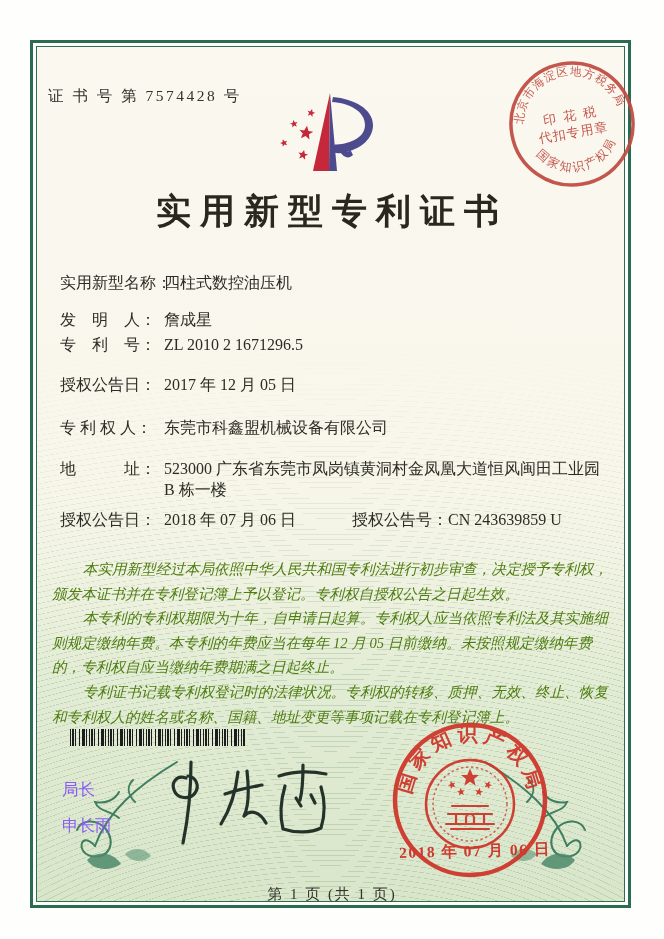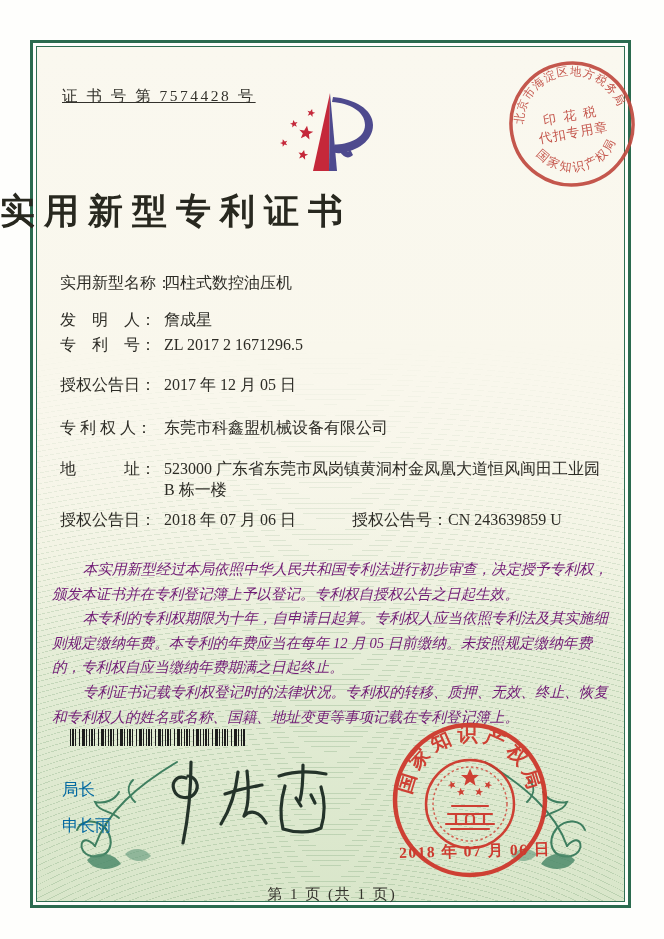--- a/index.html
+++ b/index.html
@@ -14,46 +14,46 @@
   .guilloche{position:absolute;left:4px;right:4px;bottom:4px;height:560px;
     background:repeating-radial-gradient(140% 95% at 50% 140%,rgba(84,138,88,.22) 0 1px,rgba(0,0,0,0) 1px 8px);}
   .guilloche::after{content:"";position:absolute;inset:0;
     background:linear-gradient(180deg,#f9f7ec 0%,rgba(249,247,236,0) 55%);}
 
   .flourish{position:absolute;width:118px;height:118px;}
   .flourish.bl{left:32px;bottom:29px;}
   .flourish.br{right:31px;bottom:29px;transform:scaleX(-1);}
 
   
-  .cert-no{position:absolute;left:62px;top:86px;font-size:15.5px;letter-spacing:2.5px;color:#33322c;text-decoration:underline;}
+  .cert-no{position:absolute;left:48px;top:86px;font-size:15.5px;letter-spacing:2.5px;color:#33322c;}
   .logo{position:absolute;left:280px;top:88px;}
-  .title{position:absolute;left:0;top:188px;width:664px;text-align:left;
+  .title{position:absolute;left:0;top:188px;width:664px;text-align:center;
     font-size:35px;font-weight:700;letter-spacing:9px;color:#28281f;}
 
   
   .fields{position:absolute;left:60px;top:272px;width:560px;font-size:16px;color:#2d2c26;}
   .frow{line-height:21px;}
   .flabel{display:inline-block;width:104px;white-space:pre;vertical-align:top;}
   .fvalue{display:inline-block;max-width:440px;vertical-align:top;}
   .mb1{margin-bottom:16px}.mb2{margin-bottom:4px}.mb3{margin-bottom:19px}
   .mb4{margin-bottom:22px}.mb5{margin-bottom:20px}.mb6{margin-bottom:9px}
   .grant-pair2{margin-left:56px;}
 
   
   .paras{position:absolute;left:52px;top:557px;width:560px;
-    font-size:14.6px;line-height:24.6px;font-style:italic;color:#701a75;}
+    font-size:14.6px;line-height:24.6px;font-style:italic;color:#4d7c0f;}
   .paras p{margin:0;text-indent:2.1em;}
 
   
   .barcode{position:absolute;left:70px;top:729px;width:176px;height:17px;
     background:repeating-linear-gradient(90deg,
       #1d1d1d 0 1px,transparent 1px 2px,#1d1d1d 2px 4px,transparent 4px 5px,
       #1d1d1d 5px 6px,transparent 6px 9px,#1d1d1d 9px 10px,transparent 10px 12px,
       #1d1d1d 12px 15px,transparent 15px 16px,#1d1d1d 16px 17px,transparent 17px 19px);}
-  .official{position:absolute;left:62px;top:779px;font-size:16.5px;color:#0369a1;}
+  .official{position:absolute;left:62px;top:779px;font-size:16.5px;color:#8b5cf6;}
   .official .role{display:block;margin-bottom:14px;}
   .signature{position:absolute;left:148px;top:756px;}
 
   .tax-stamp{position:absolute;left:505px;top:57px;transform:rotate(-10deg);opacity:.92;}
   .office-stamp{position:absolute;left:388px;top:718px;opacity:.95;}
   .stamp-date{position:absolute;left:399px;top:841px;width:160px;font-size:15.5px;
     color:#cd392e;letter-spacing:1.5px;font-weight:600;transform:rotate(-1.5deg);}
 
   .footer{position:absolute;left:0;top:885px;width:664px;text-align:center;
     font-size:15px;letter-spacing:2px;color:#33322c;}
@@ -133,21 +133,21 @@
   <div class="title">实用新型专利证书</div>
 
   <div class="fields">
     <div class="frow mb1">
       <span class="flabel">实用新型名称：</span><span class="fvalue">四柱式数控油压机</span>
     </div>
     <div class="frow mb2">
       <span class="flabel">发　明　人：</span><span class="fvalue">詹成星</span>
     </div>
     <div class="frow mb3">
-      <span class="flabel">专　利　号：</span><span class="fvalue">ZL 2017 2 1671296.5</span>
+      <span class="flabel">专　利　号：</span><span class="fvalue">ZL 2010 2 1671296.5</span>
     </div>
     <div class="frow mb4">
       <span class="flabel">授权公告日：</span><span class="fvalue">2017 年 12 月 05 日</span>
     </div>
     <div class="frow mb5">
       <span class="flabel">专 利 权 人：</span><span class="fvalue">东莞市科鑫盟机械设备有限公司</span>
     </div>
     <div class="frow mb6">
       <span class="flabel">地　　　址：</span><span class="fvalue">523000 广东省东莞市凤岗镇黄洞村金凤凰大道恒风闽田工业园 B 栋一楼</span>
     </div>

